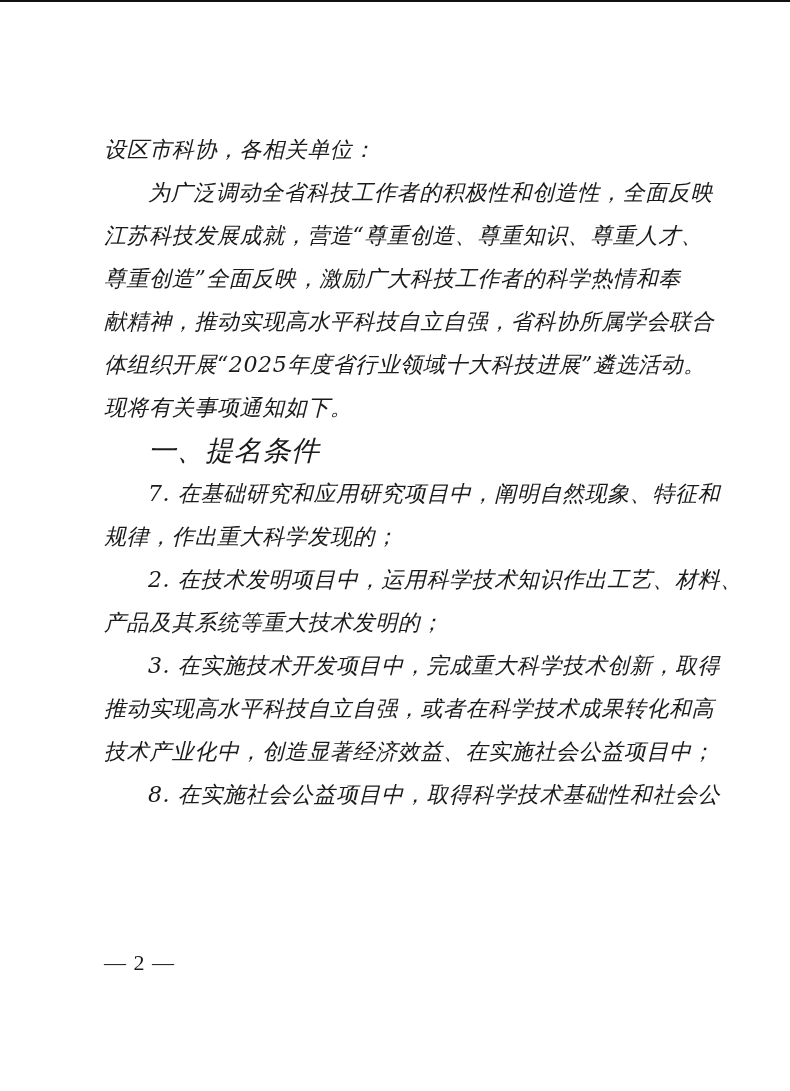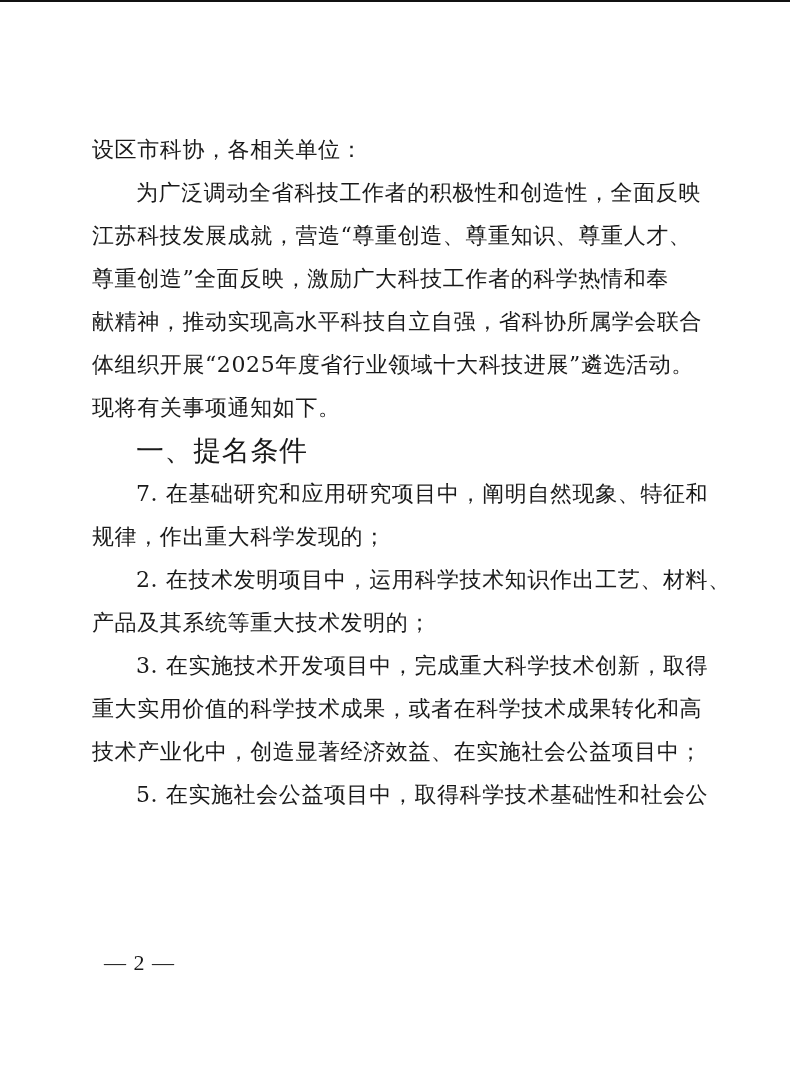--- a/index.html
+++ b/index.html
@@ -18,23 +18,24 @@
   .top-rule {
     position: absolute;
     left: 0;
     top: 0;
     width: 790px;
     height: 2px;
     background: #111111;
   }
   .page-body {
     position: absolute;
-    left: 92px;
+    left: 104px;
     top: 128px;
     width: 560px;
+    font-style: italic;
   }
   .line {
     font-size: 22px;
     line-height: 43px;
     height: 43px;
     white-space: nowrap;
     letter-spacing: 0.6px;
     text-align: justify;
     text-align-last: justify;
   }
@@ -88,23 +89,23 @@
     <div>
       <div class="line indent">7. 在基础研究和应用研究项目中，阐明自然现象、特征和</div>
       <div class="line last">规律，作出重大科学发现的；</div>
     </div>
     <div>
       <div class="line indent">2. 在技术发明项目中，运用科学技术知识作出工艺、材料、</div>
       <div class="line last">产品及其系统等重大技术发明的；</div>
     </div>
     <div>
       <div class="line indent">3. 在实施技术开发项目中，完成重大科学技术创新，取得</div>
-      <div class="line">重大实用价值的科学技术成果，或者在科学技术成果转化和高</div>
+      <div class="line">推动实现高水平科技自立自强，或者在科学技术成果转化和高</div>
       <div class="line">技术产业化中，创造显著经济效益、在实施社会公益项目中；</div>
     </div>
     <div>
-      <div class="line indent">5. 在实施社会公益项目中，取得科学技术基础性和社会公</div>
+      <div class="line indent">8. 在实施社会公益项目中，取得科学技术基础性和社会公</div>
     </div>
   </div>
 
 </div>
 
 <div class="page-number">— 2 —</div>
 
 </body></html>

